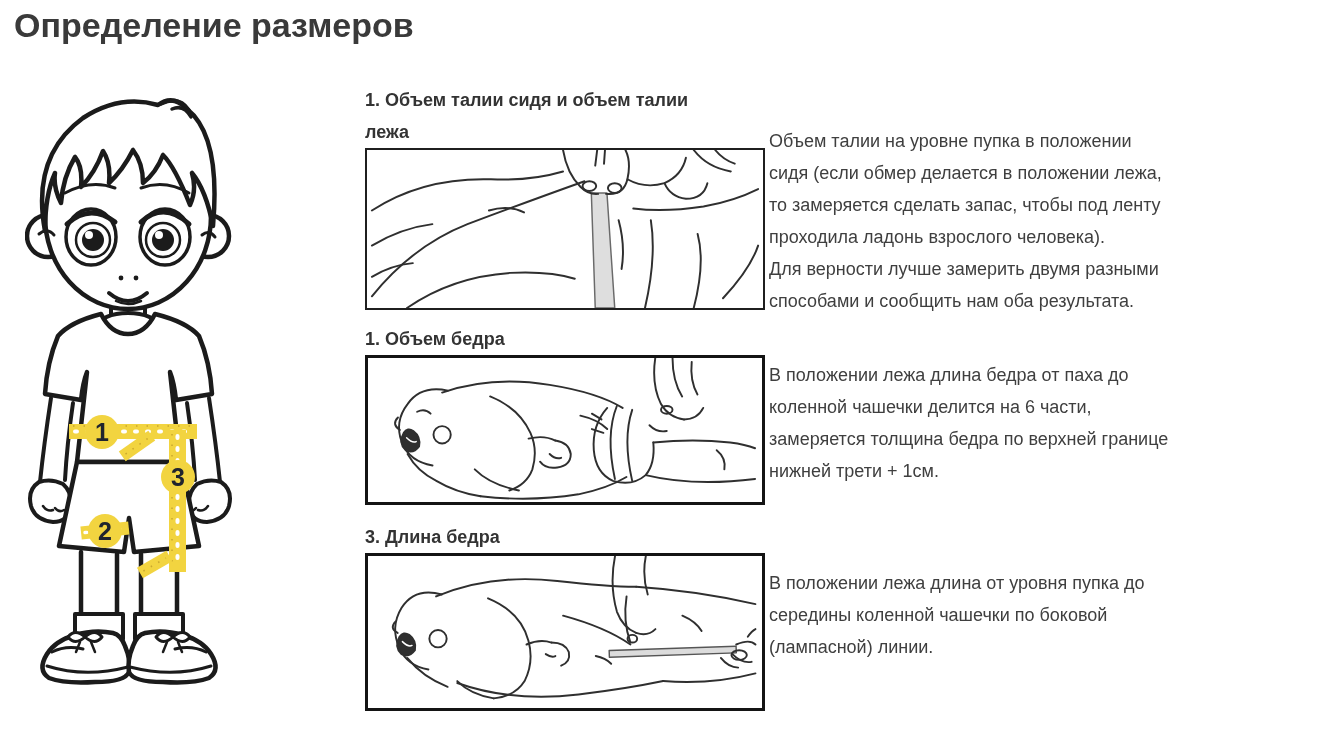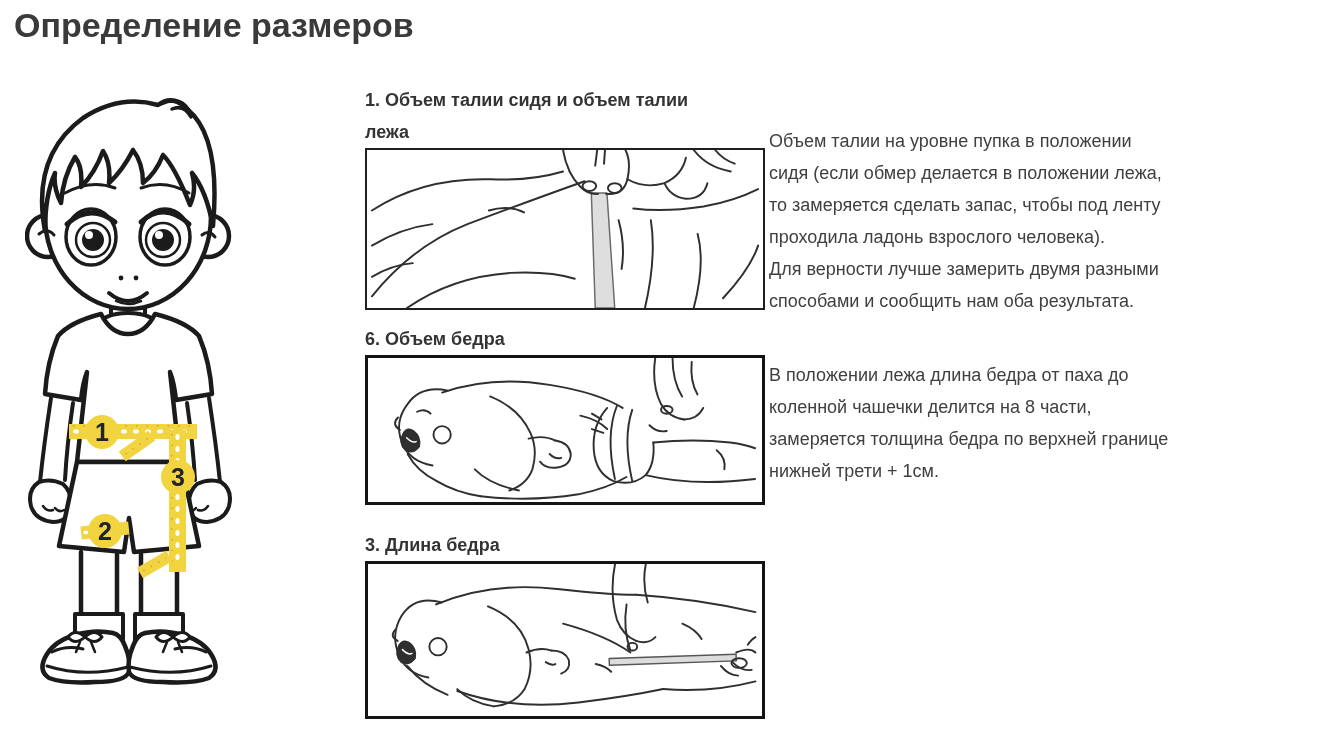--- a/index.html
+++ b/index.html
@@ -33,21 +33,21 @@
   .box3 { height:158px; border:3px solid #141414; }
   .desc {
     margin:0 0 0 4px; width:480px;
     font-size:18px; line-height:32px; color:#3f3f3f;
     white-space:pre-line;
   }
   .desc1 { padding-top:41px; }
   .desc2 { padding-top:36px; }
   .desc3 { padding-top:46px; }
   .sec2 { margin-top:6px; }
-  .sec3 { margin-top:24px; }
+  .sec3 { margin-top:16px; }
   .marker-num {
     font-family:"Liberation Sans", sans-serif;
     font-weight:bold; font-size:25px;
   }
 </style>
 </head>
 <body>
 
 <h1 class="page-title">Определение размеров</h1>
 
@@ -205,21 +205,21 @@
       <p class="desc desc1">Объем талии на уровне пупка в положении
 сидя (если обмер делается в положении лежа,
 то замеряется сделать запас, чтобы под ленту
 проходила ладонь взрослого человека).
 Для верности лучше замерить двумя разными
 способами и сообщить нам оба результата.</p>
     </section>
 
     <section class="sec sec2">
       <div class="sec-left">
-        <h2 class="sec-heading">6. Объем бедра</h2>
+        <h2 class="sec-heading">1. Объем бедра</h2>
         <div class="imgbox box2">
           <svg viewBox="0 0 396 150">
             <g fill="none" stroke="#2f2f2f" stroke-width="2" stroke-linecap="round" stroke-linejoin="round">
 
               <path d="M 76 34 Q 48 28 34 48 Q 20 66 28 88 Q 36 108 60 112"></path>
               <path d="M 30 78 Q 24 88 32 96 Q 40 100 46 92 Q 48 82 40 76 Q 34 72 30 78 Z" fill="#2f2f2f"></path>
               <path d="M 33 83 q 6 6 10 4" stroke="#ffffff" stroke-width="1.5"></path>
               <path d="M 24 62 q -7 7 2 13"></path>
               <path d="M 44 56 q 8 -4 14 2"></path>
               <circle cx="70" cy="80" r="9"></circle>
@@ -248,21 +248,21 @@
               <path d="M 286 70 q 8 8 18 6"></path>
 
               <path d="M 290 88 Q 332 84 370 88 Q 386 90 396 94"></path>
               <path d="M 282 122 Q 332 134 396 126"></path>
               <path d="M 356 96 q 10 8 8 20"></path>
             </g>
           </svg>
         </div>
       </div>
       <p class="desc desc2">В положении лежа длина бедра от паха до
-коленной чашечки делится на 8 части,
+коленной чашечки делится на 6 части,
 замеряется толщина бедра по верхней границе
 нижней трети + 1см.</p>
     </section>
 
     <section class="sec sec3">
       <div class="sec-left">
         <h2 class="sec-heading">3. Длина бедра</h2>
         <div class="imgbox box3">
           <svg viewBox="0 0 396 158">
             <g fill="none" stroke="#2f2f2f" stroke-width="2" stroke-linecap="round" stroke-linejoin="round">
@@ -301,16 +301,19 @@
               <path d="M 388 84 Q 392 78 396 76"></path>
 
               <path d="M 272 32 Q 334 36 396 50"></path>
               <path d="M 300 130 Q 350 134 396 122"></path>
               <path d="M 320 62 q 14 6 20 16"></path>
               <path d="M 230 104 q 10 2 16 8"></path>
             </g>
           </svg>
         </div>
       </div>
+      <p class="desc desc3">В положении лежа длина от уровня пупка до
+середины коленной чашечки по боковой
+(лампасной) линии.</p>
     </section>
 
   </div>
 </div>
 
 </body></html>

